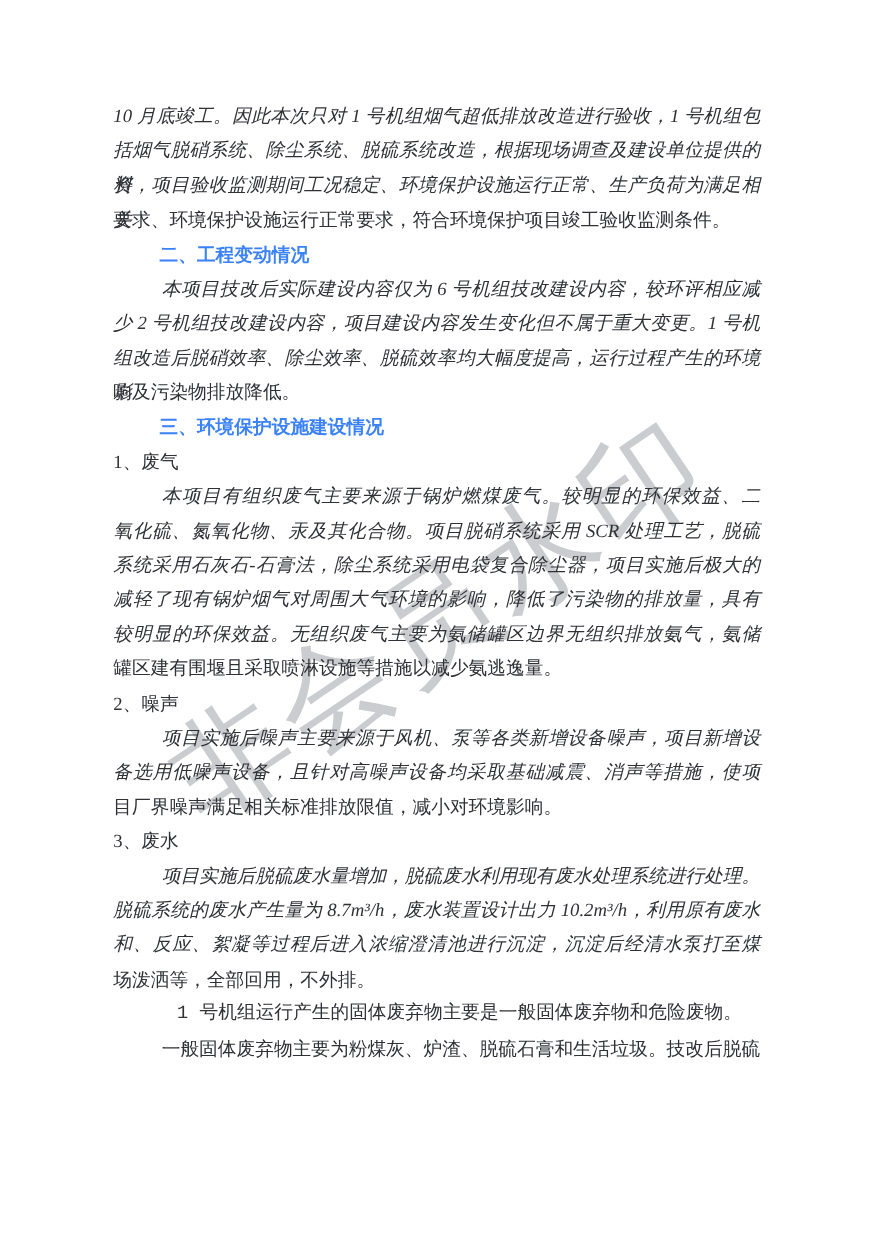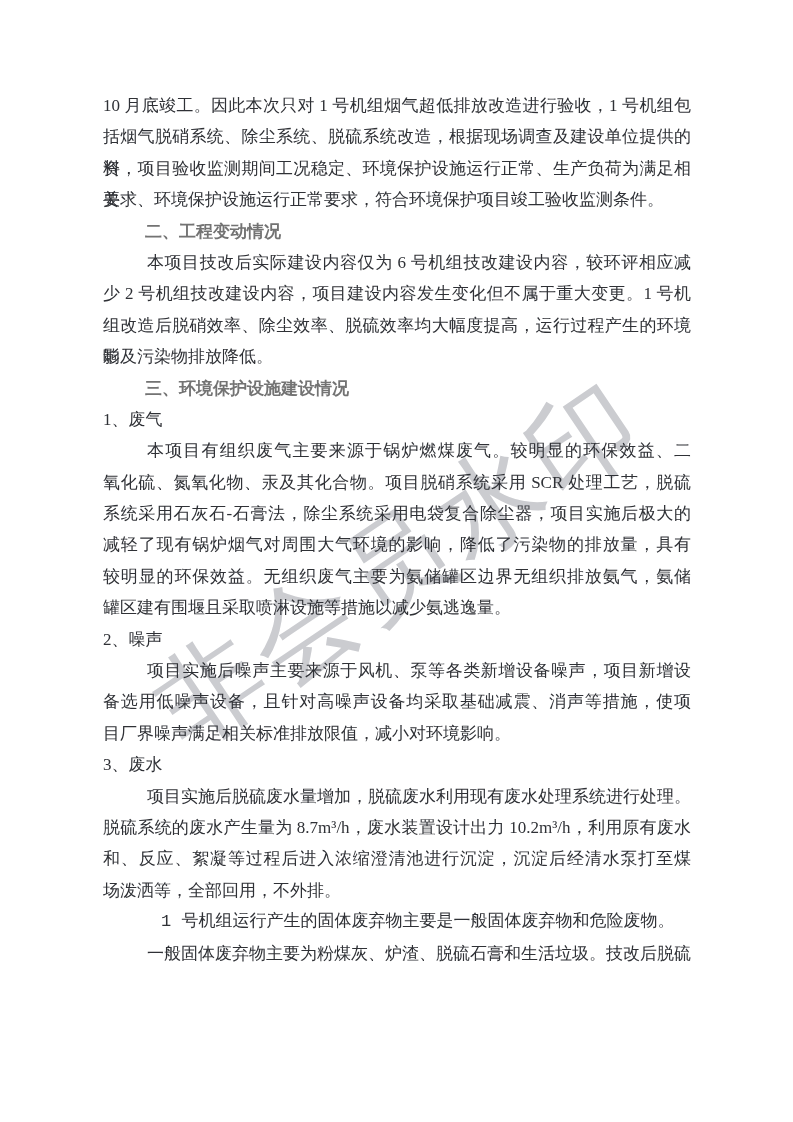--- a/index.html
+++ b/index.html
@@ -35,27 +35,28 @@
   .line {
     height: 31.4px;
     line-height: 31.4px;
     white-space: nowrap;
   }
   .j {
     white-space: normal;
     text-align: justify;
     text-align-last: justify;
     text-justify: inter-character;
+    font-style: italic;
   }
   .ind  { text-indent: 44px; }
   .ind3 { text-indent: 58px; font-family: Liberation Mono, monospace; }
   .heading {
     font-family: "Liberation Sans", "DejaVu Sans", sans-serif;
     font-weight: bold;
-    color: #737373;
+    color: #3b82f6;
     text-indent: 42px;
   }
 </style>
 </head>
 <body>
 
 <div class="page">
 
   <div class="watermark">非会员水印</div>
 

